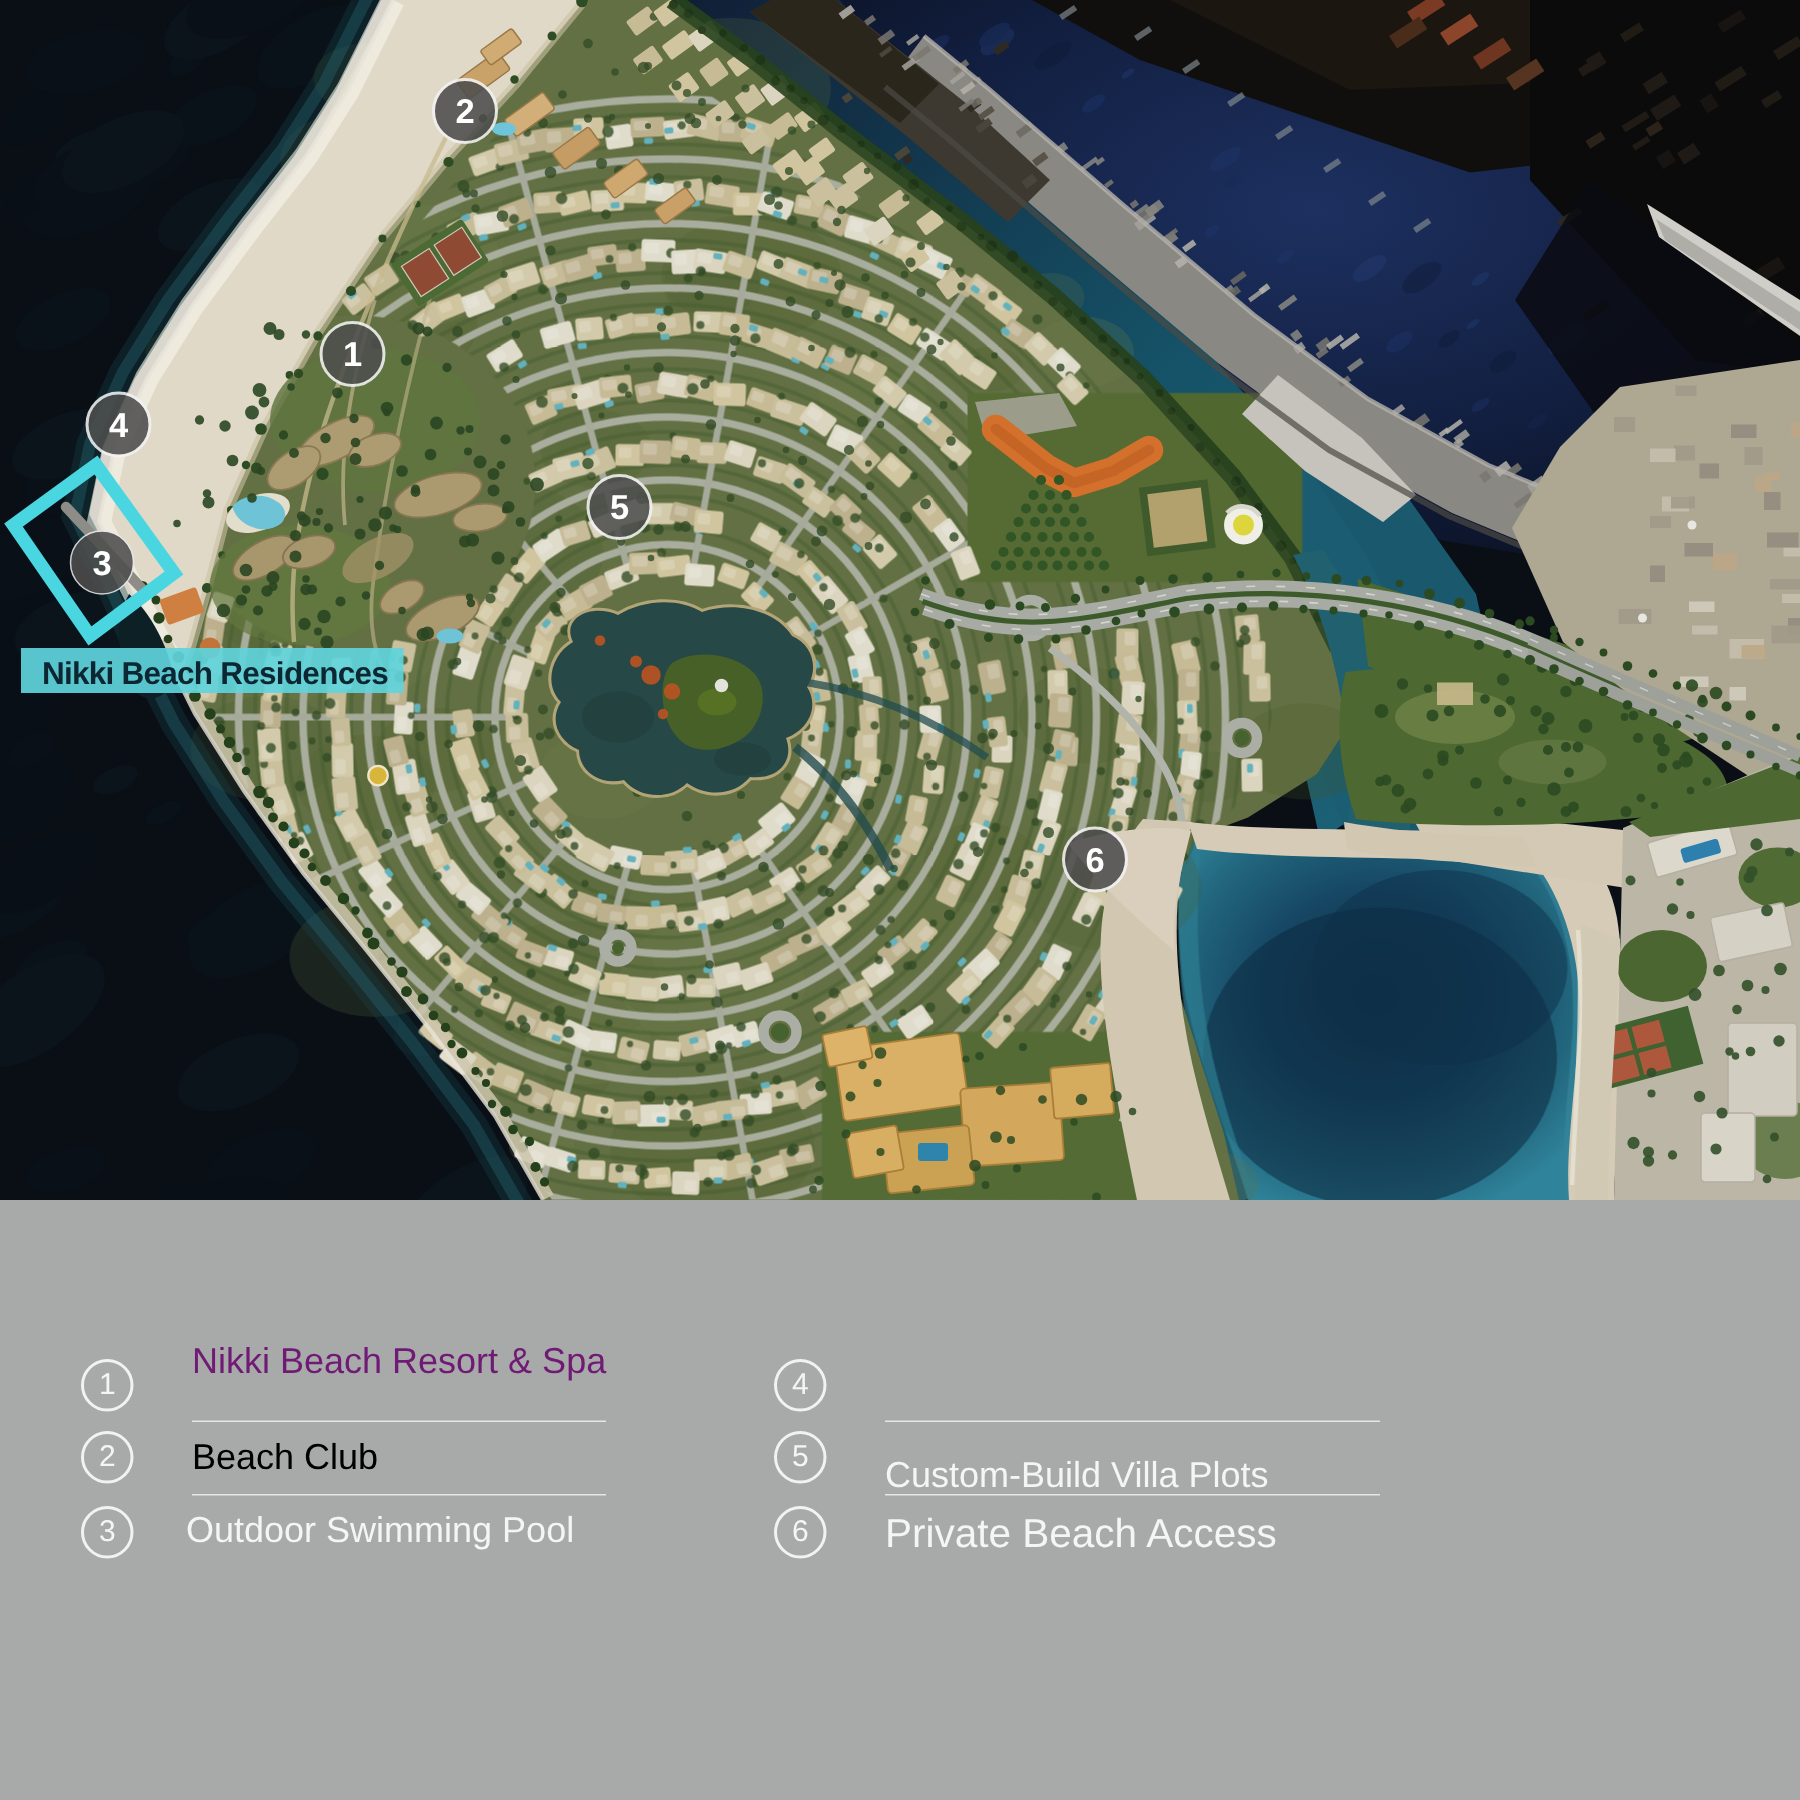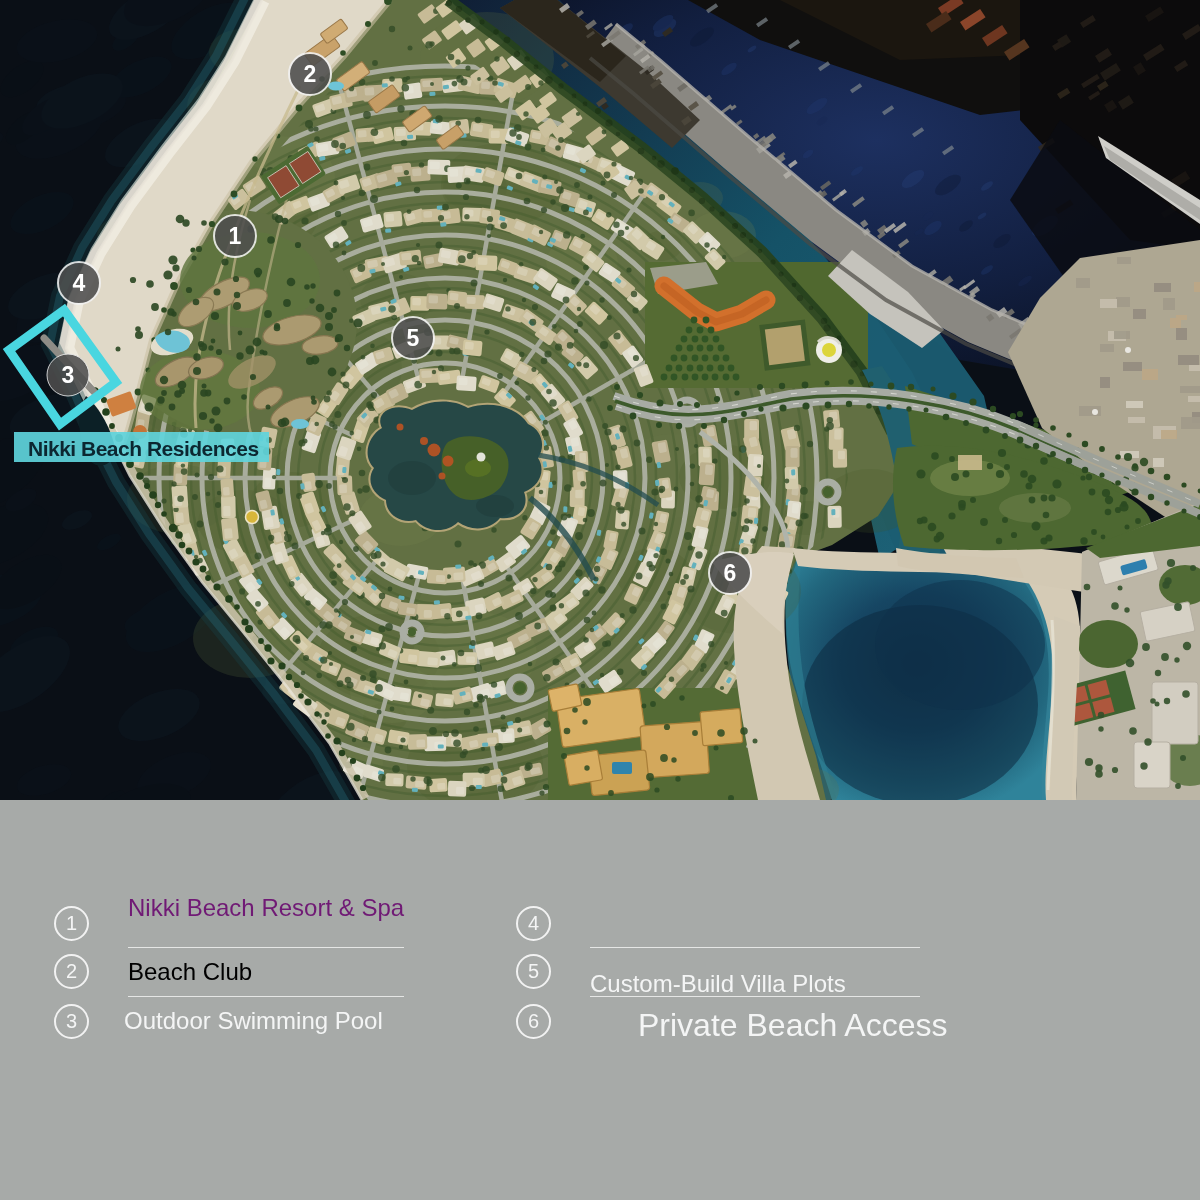--- a/index.html
+++ b/index.html
@@ -3150,17 +3150,17 @@
 
 <div style="position:absolute;left:516px;top:106px;width:35px;height:35px;border:2px solid rgba(255,255,255,.85);border-radius:50%;box-sizing:border-box;text-align:center;line-height:31px;font-size:20px;color:#f4f5f5;">4</div>
 
 
 <div style="position:absolute;left:516px;top:154px;width:35px;height:35px;border:2px solid rgba(255,255,255,.85);border-radius:50%;box-sizing:border-box;text-align:center;line-height:31px;font-size:20px;color:#f4f5f5;">5</div>
 
 <div style="position:absolute;left:590px;top:158px;font-size:24px;color:#f4f5f5;margin-top:12px;">Custom-Build Villa Plots</div>
 
 <div style="position:absolute;left:516px;top:204px;width:35px;height:35px;border:2px solid rgba(255,255,255,.85);border-radius:50%;box-sizing:border-box;text-align:center;line-height:31px;font-size:20px;color:#f4f5f5;">6</div>
 
-<div style="position:absolute;left:590px;top:207px;font-size:32px;color:#f4f5f5;margin-left:48px;">Private Beach Access</div>
+<div style="position:absolute;left:590px;top:207px;font-size:27px;color:#f4f5f5;">Private Beach Access</div>
 <div style="position:absolute;left:128px;top:147px;width:276px;height:1px;background:rgba(255,255,255,.7);"></div>
 <div style="position:absolute;left:128px;top:196px;width:276px;height:1px;background:rgba(255,255,255,.7);"></div>
 <div style="position:absolute;left:590px;top:147px;width:330px;height:1px;background:rgba(255,255,255,.7);"></div>
 <div style="position:absolute;left:590px;top:196px;width:330px;height:1px;background:rgba(255,255,255,.7);"></div>
 </div>
 </body></html>

